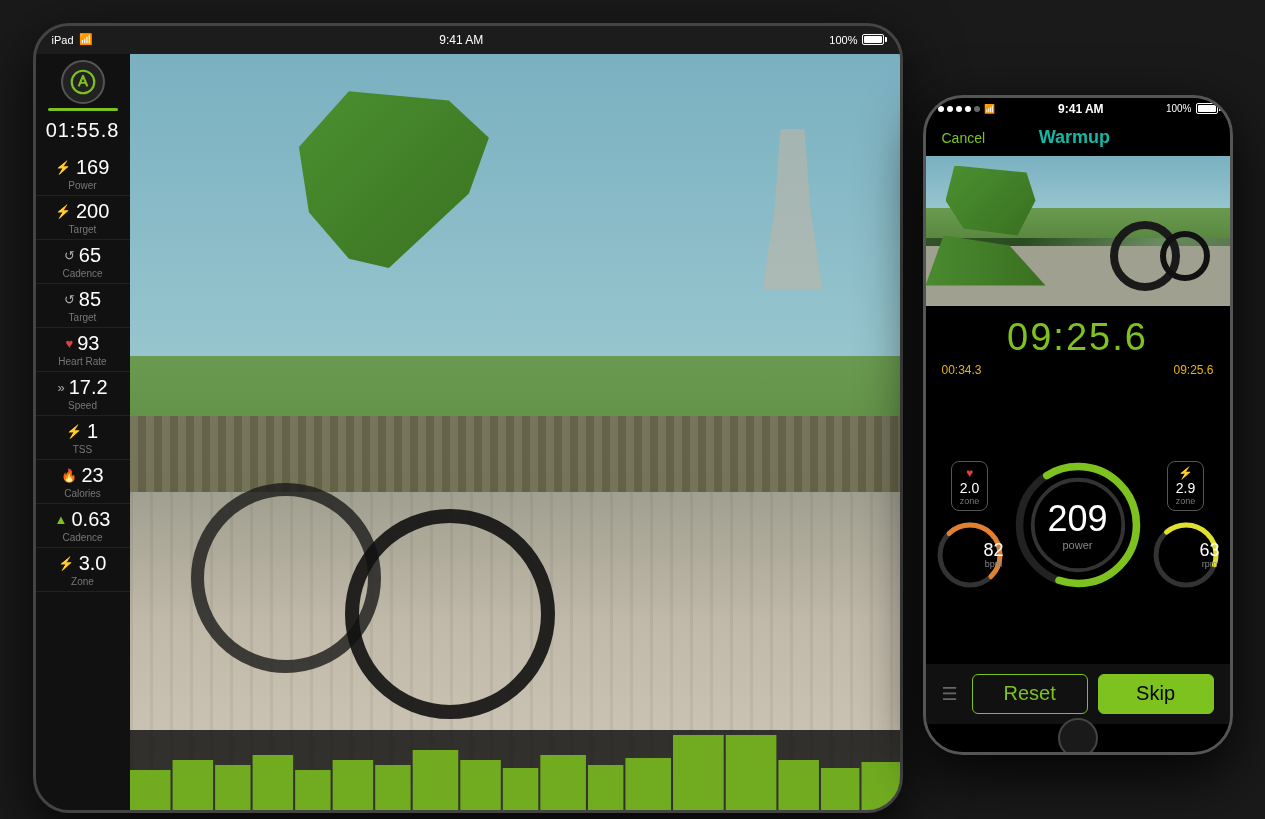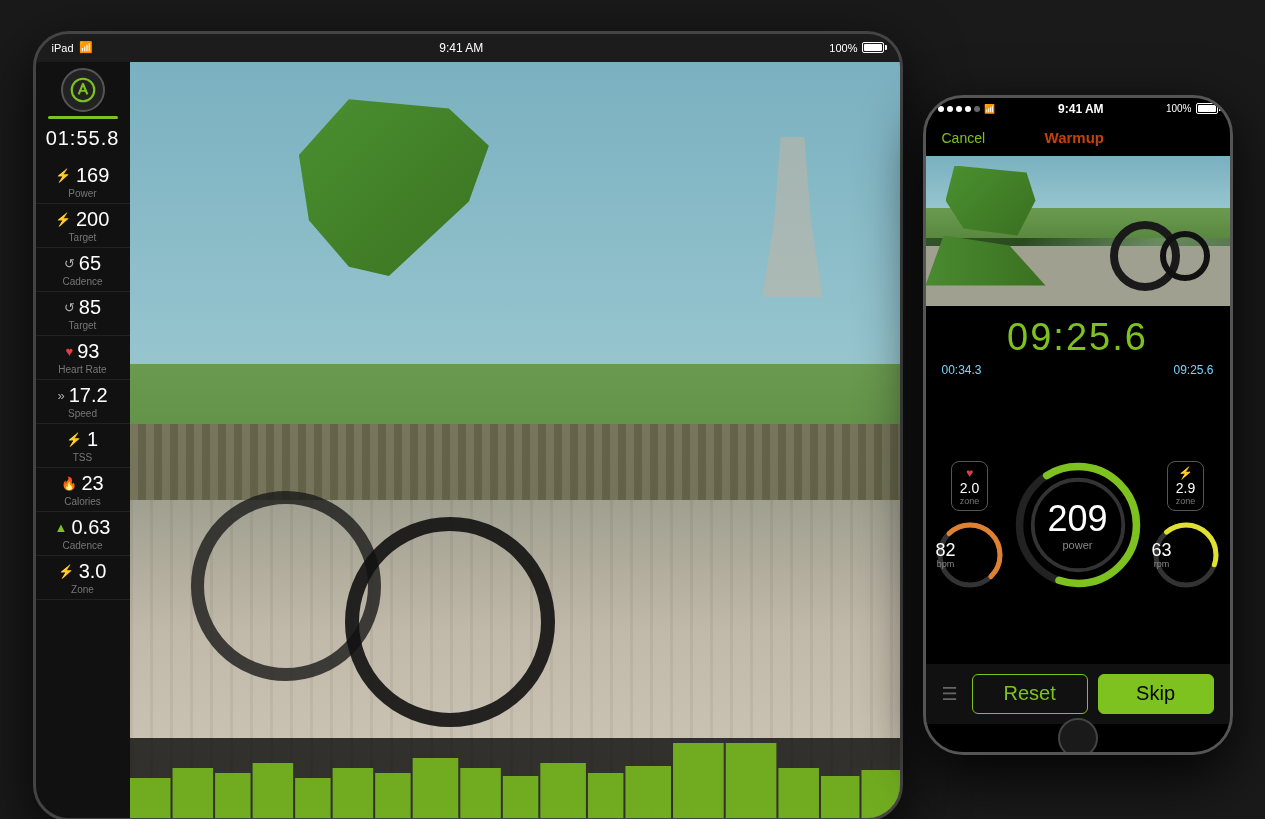--- a/index.html
+++ b/index.html
@@ -20,21 +20,21 @@
       height: 790px;
       display: flex;
       align-items: center;
       justify-content: center;
     }
 
     
     .ipad {
       position: absolute;
       left: 0;
-      top: 16px;
+      top: 8px;
       width: 870px;
       height: 790px;
       background: #2a2a2a;
       border-radius: 36px;
       border: 3px solid #444;
       box-shadow: 0 20px 60px rgba(0,0,0,0.8);
       overflow: hidden;
       display: flex;
       flex-direction: column;
     }
@@ -292,22 +292,22 @@
       padding: 0 16px;
       flex-shrink: 0;
     }
 
     .iphone-cancel {
       font-size: 14px;
       color: #7dc21e;
     }
 
     .iphone-title {
-      font-size: 15px;
-      color: #c2410c;
+      font-size: 18px;
+      color: #14b8a6;
       font-weight: 600;
     }
 
     
     .iphone-video {
       height: 150px;
       background: linear-gradient(135deg, #3a5a30 0%, #2a4a20 40%, #6a8a60 70%, #4a6a40 100%);
       flex-shrink: 0;
       position: relative;
       overflow: hidden;
@@ -350,21 +350,21 @@
 
     .iphone-time-row {
       display: flex;
       justify-content: space-between;
       padding: 0 16px;
       margin-bottom: 10px;
     }
 
     .iphone-time-item {
       font-size: 12px;
-      color: #7dd3fc;
+      color: #eab308;
     }
 
     
     .iphone-gauges {
       flex: 1;
       display: flex;
       align-items: center;
       justify-content: center;
       position: relative;
       padding: 0 10px;
@@ -385,21 +385,21 @@
       gap: 10px;
       margin-left: 8px;
     }
 
     .small-gauge {
       width: 68px;
       height: 68px;
       position: relative;
       display: flex;
       align-items: center;
-      justify-content: flex-start;
+      justify-content: flex-end;
     }
 
     .small-gauge svg {
       position: absolute;
       top: 0;
       left: 0;
       width: 100%;
       height: 100%;
     }
 

